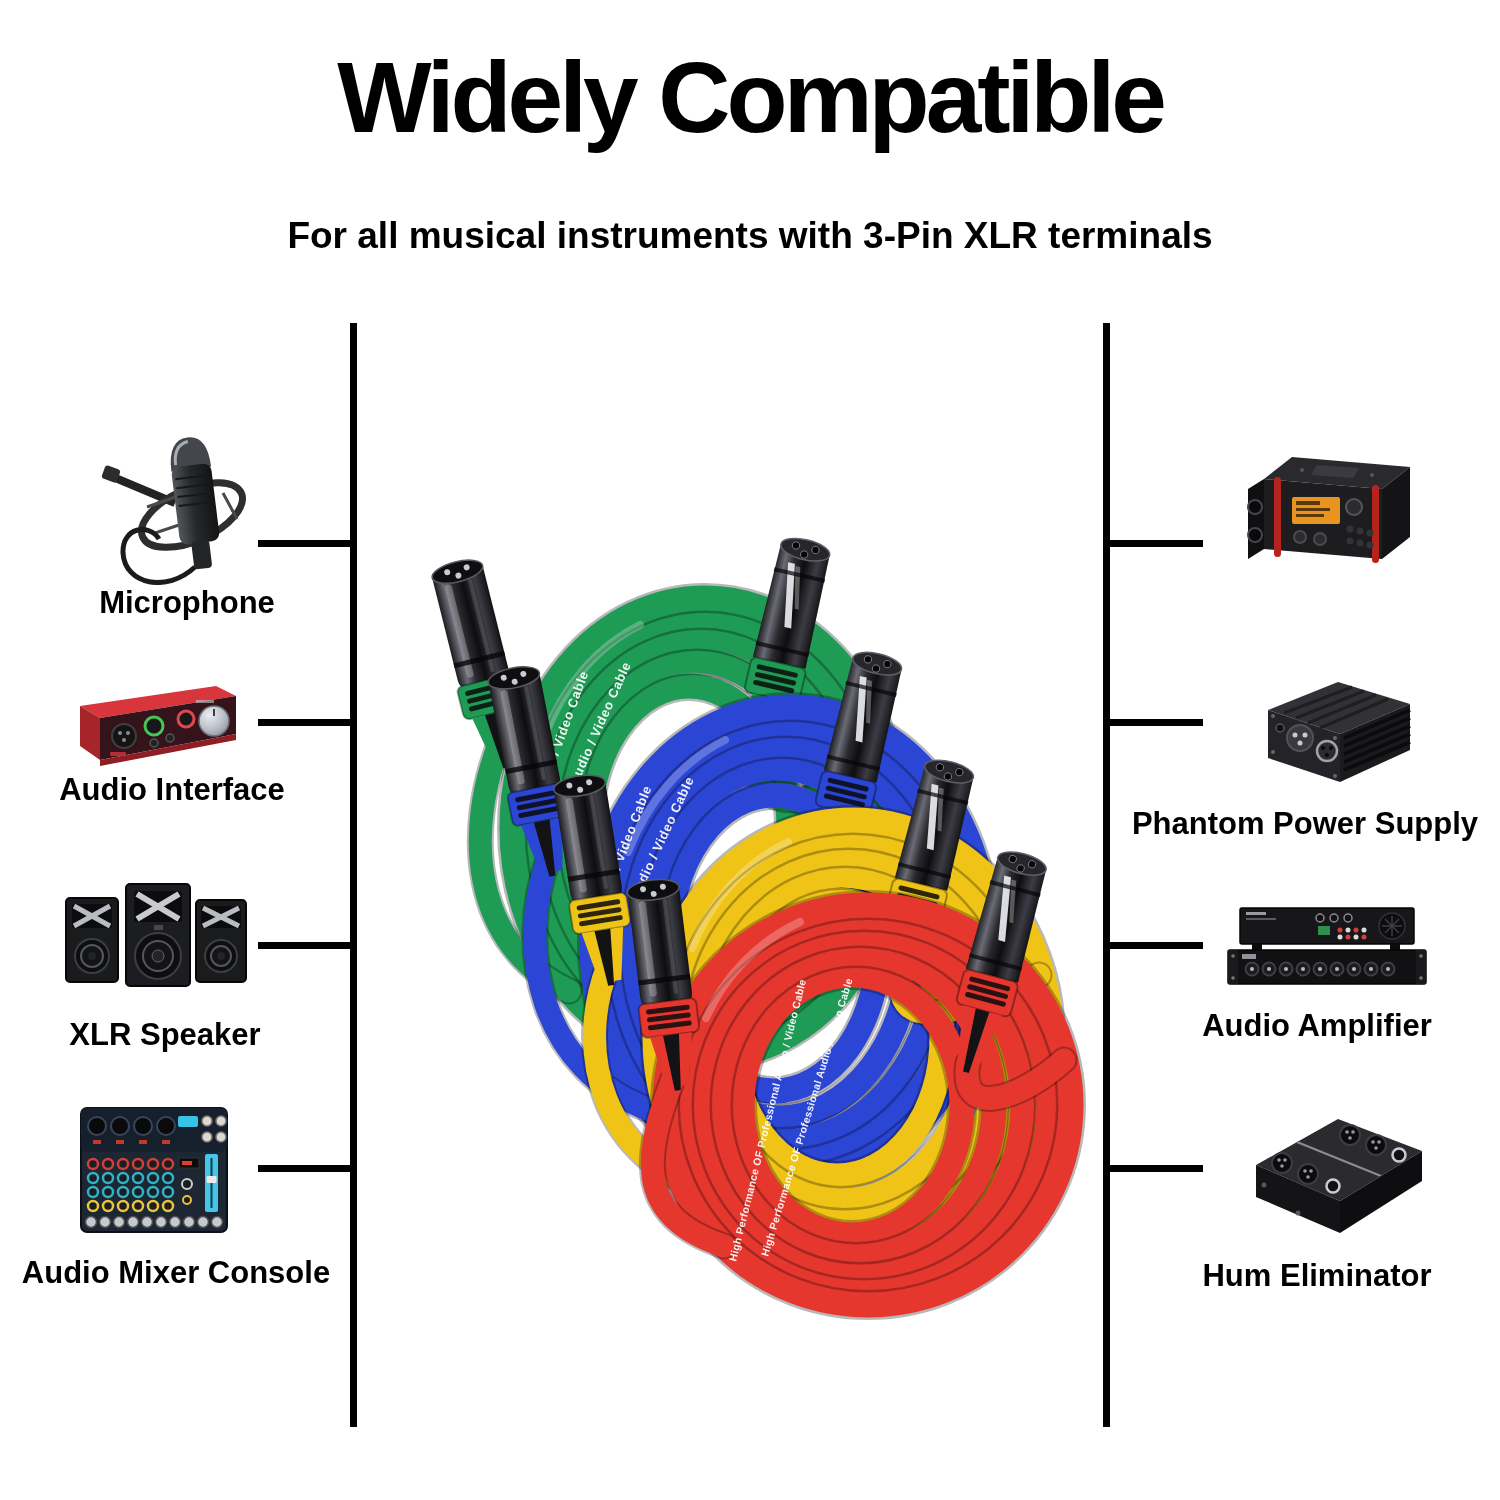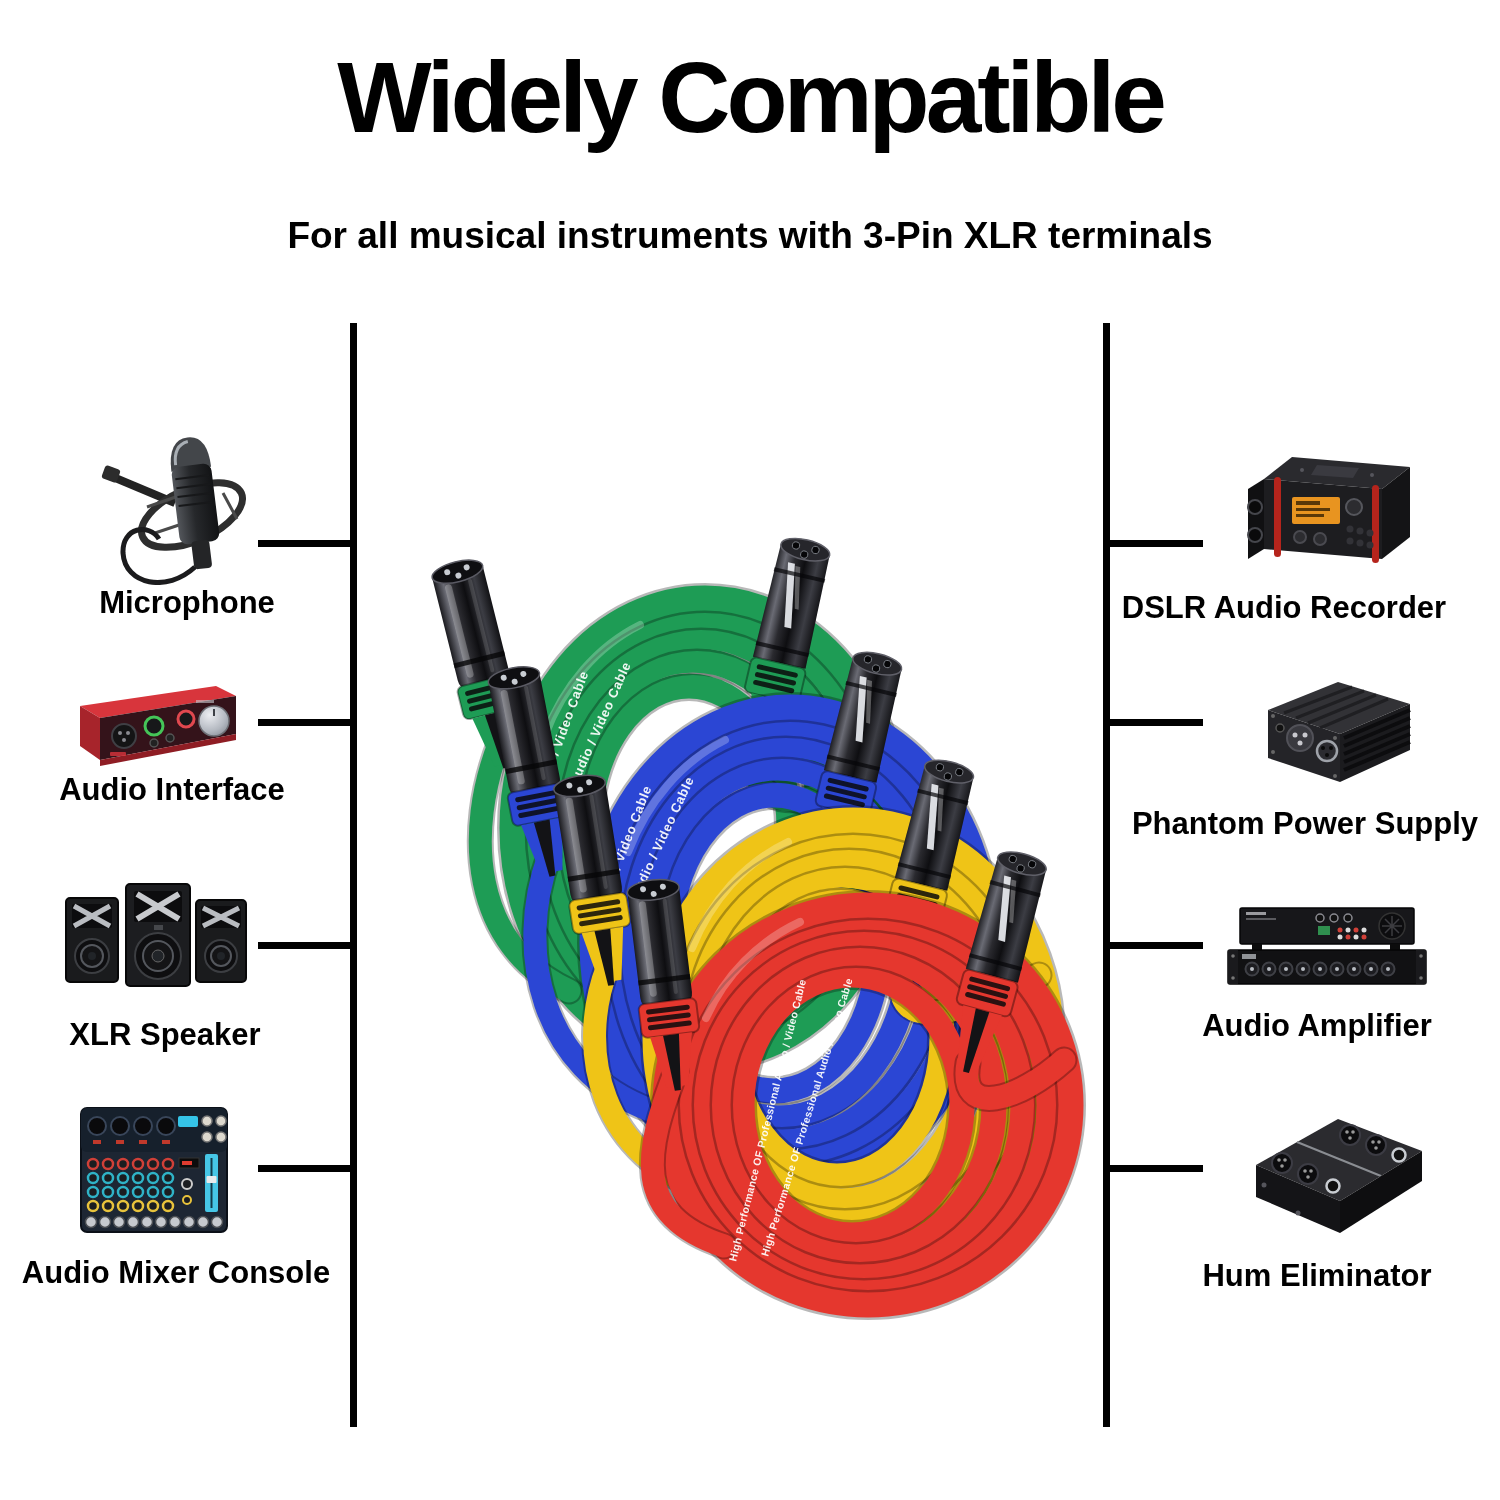--- a/index.html
+++ b/index.html
@@ -231,21 +231,20 @@
           <circle cx="138" cy="86" r="3.5"></circle>
           <circle cx="148" cy="88" r="3.5"></circle>
         <circle cx="128" cy="96" r="3.5"></circle>
           <circle cx="138" cy="98" r="3.5"></circle>
           <circle cx="148" cy="100" r="3.5"></circle>
       </g>
       <circle cx="78" cy="92" r="6" fill="#2c2c30" stroke="#4a4a50" stroke-width="2"></circle>
       <circle cx="98" cy="94" r="6" fill="#2c2c30" stroke="#4a4a50" stroke-width="2"></circle>
     </svg>
   </div>
-  <div class="dev-label" style="left:1084px;top:590px">DSLR Audio Recorder</div>
 
   <div class="dev-img" style="left:1238px;top:672px;width:190px;height:125px">
     <svg viewBox="0 0 190 125">
       <polygon points="30,38 100,10 172,32 102,62" fill="#323236"></polygon>
       <path d="M46 41 L114 15 M58 46 L126 19 M70 51 L138 23 M82 56 L150 27" stroke="#1f1f22" stroke-width="3"></path>
       <polygon points="102,62 172,32 172,78 102,110" fill="#1b1b1e"></polygon>
       <path d="M106 66 L172 38 M106 74 L172 46 M106 82 L172 54 M106 90 L172 62 M106 98 L172 70" stroke="#0c0c0e" stroke-width="4"></path>
       <polygon points="30,38 102,62 102,110 30,86" fill="#242428"></polygon>
       <circle cx="42" cy="56" r="4" fill="#111" stroke="#555" stroke-width="1.5"></circle>
       <circle cx="62" cy="66" r="13" fill="#39393f" stroke="#515158" stroke-width="2"></circle>

